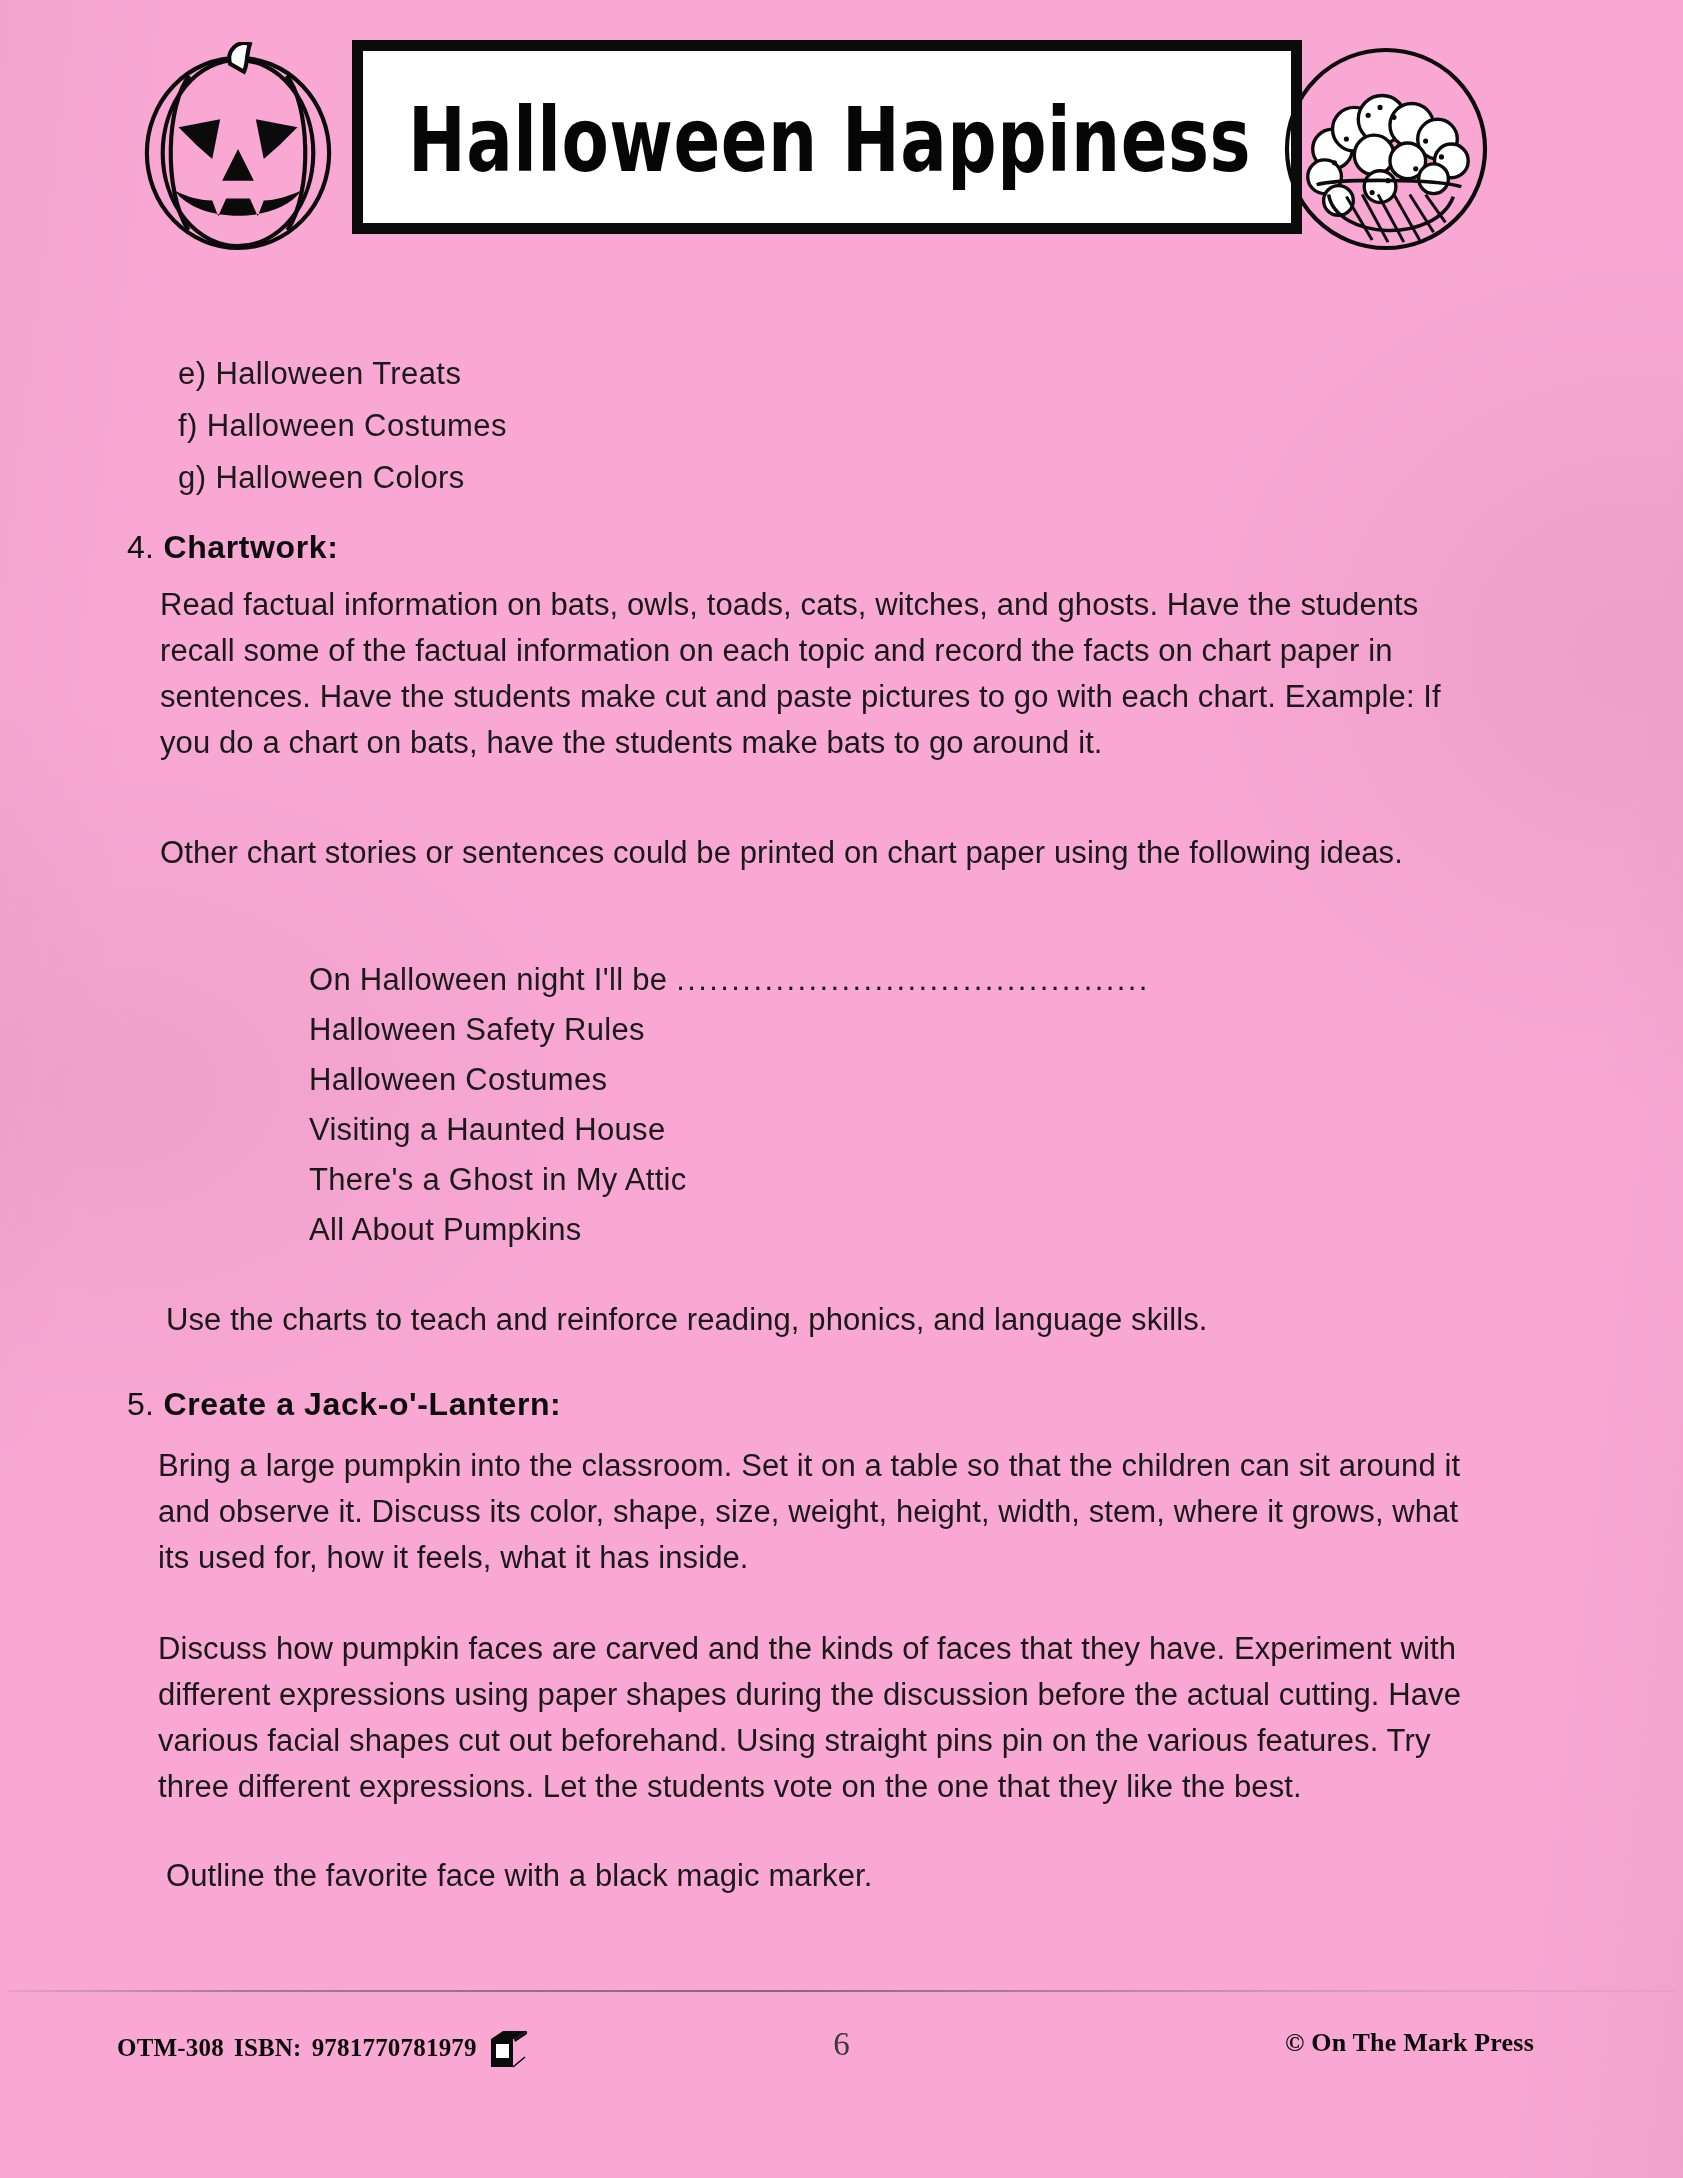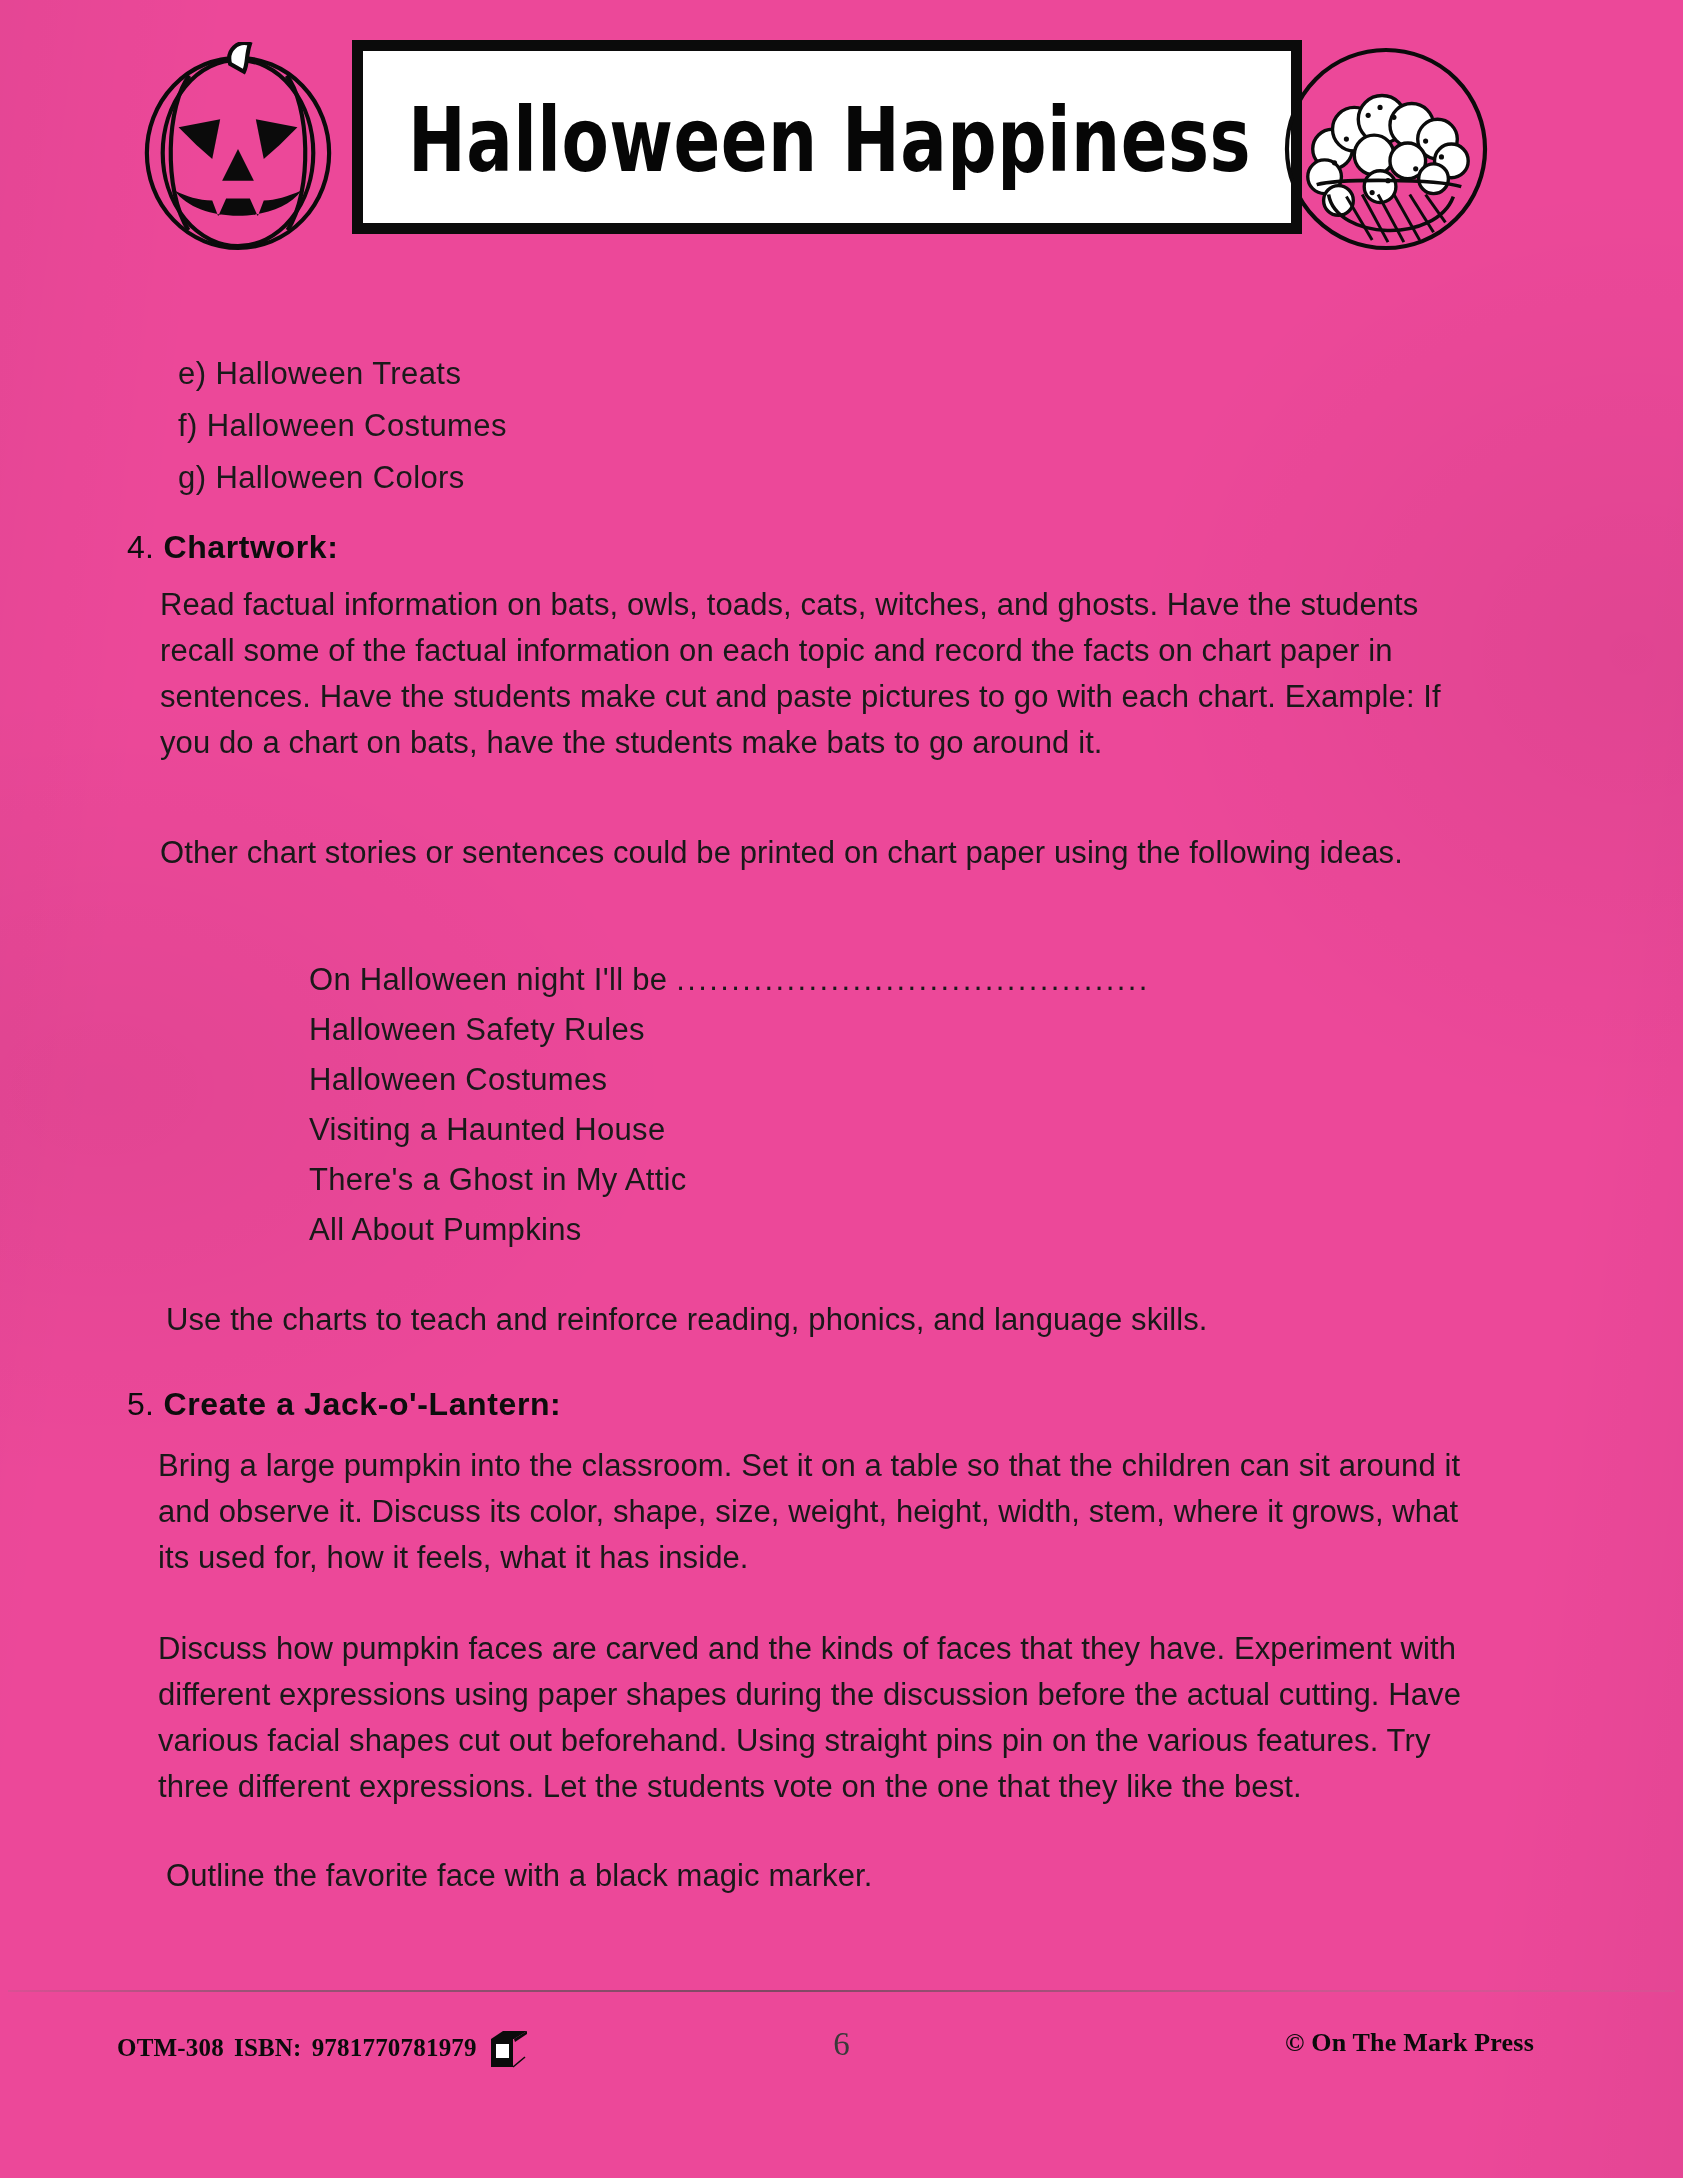--- a/index.html
+++ b/index.html
@@ -5,21 +5,21 @@
   html, body {
     margin: 0;
     padding: 0;
     background: #ffffff;
   }
 
   .page {
     position: relative;
     width: 1683px;
     height: 2178px;
-    background: #ec4899;
+    background: #f9a8d4;
     font-family: "Liberation Sans", sans-serif;
     color: #131313;
     overflow: hidden;
   }
 
   
   .page::after {
     content: "";
     position: absolute;
     inset: 0;

